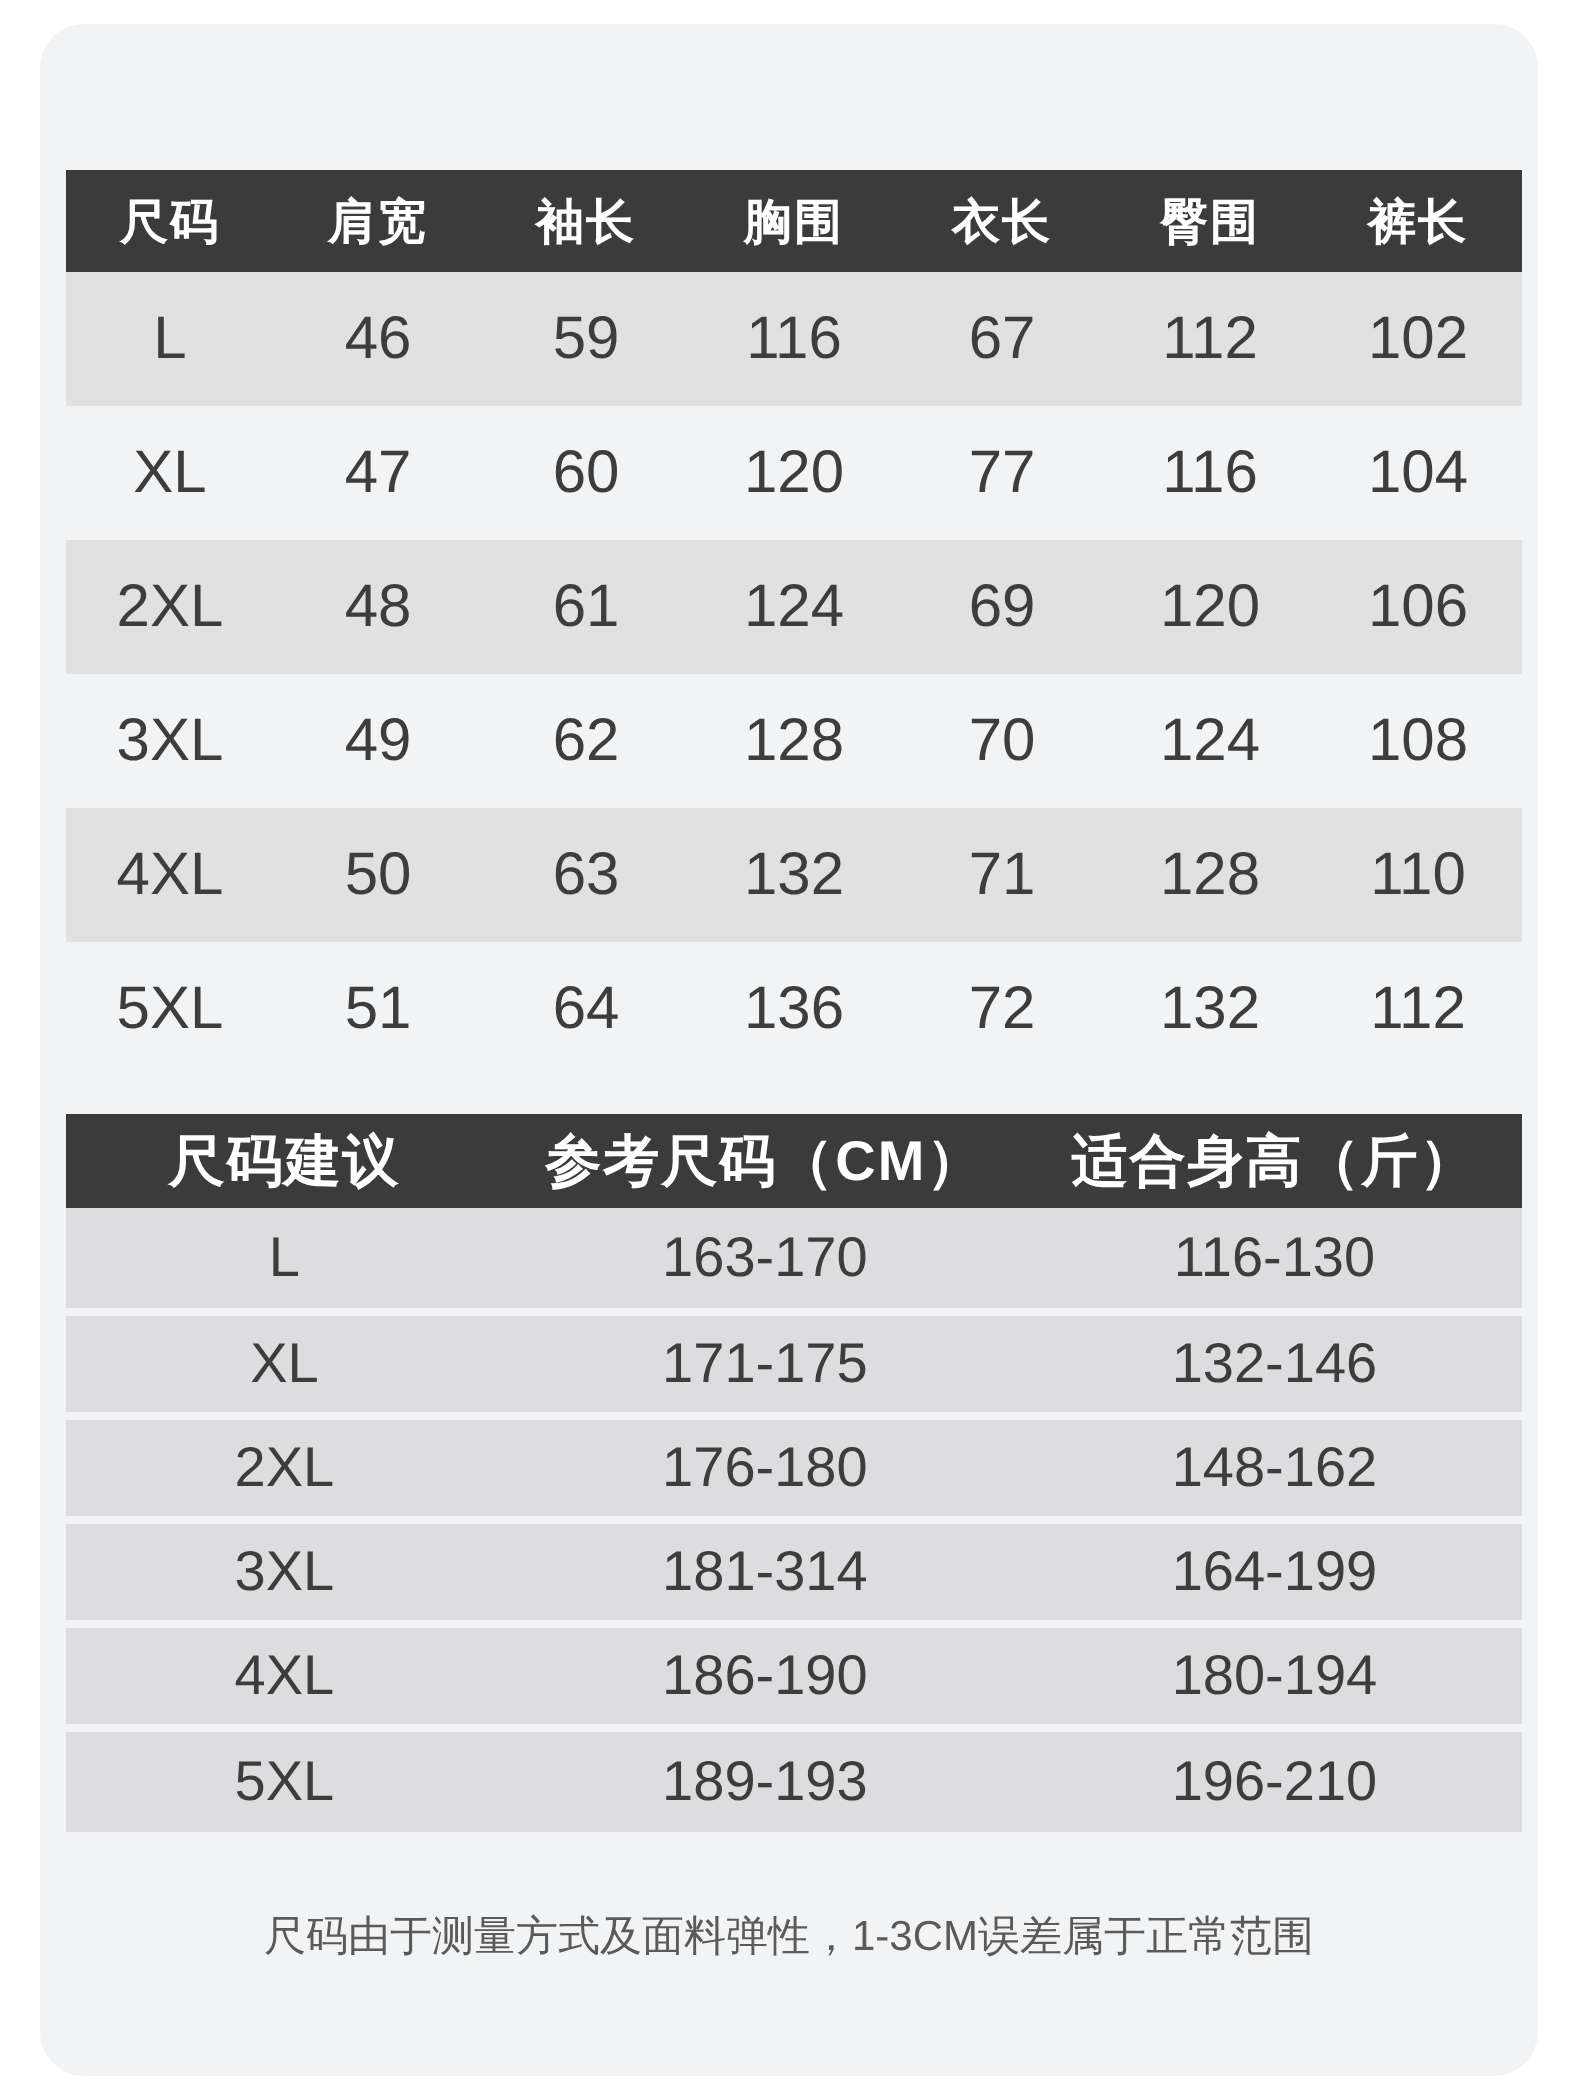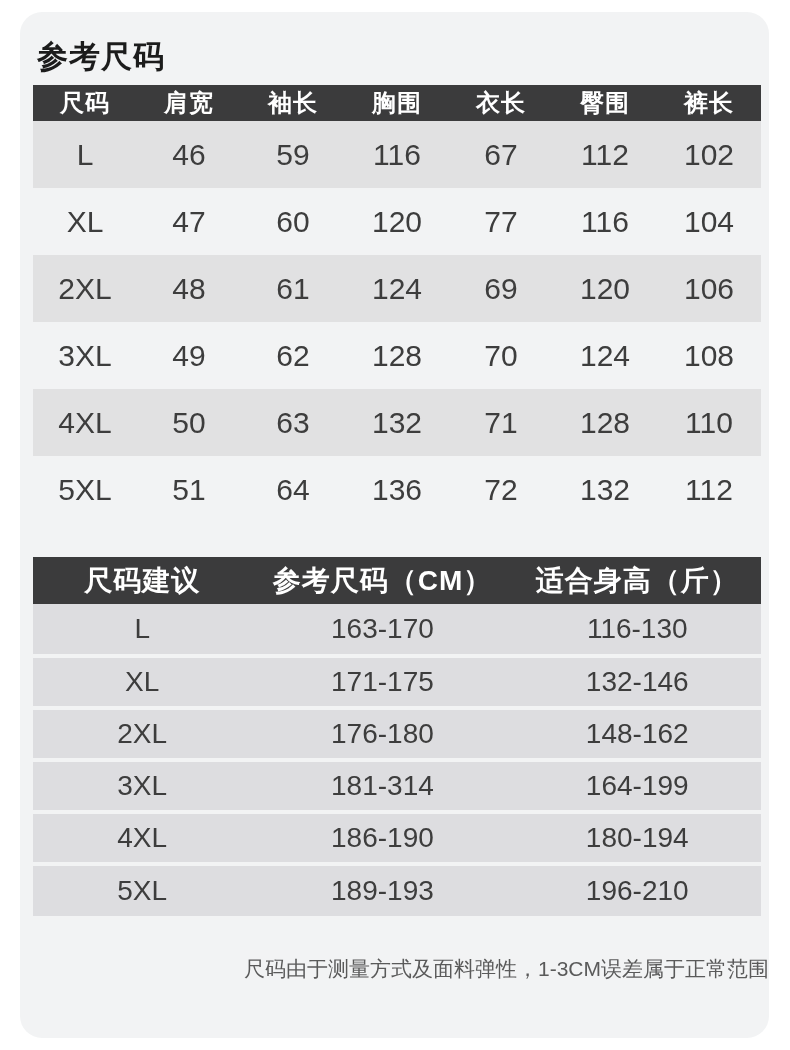--- a/index.html
+++ b/index.html
@@ -50,47 +50,46 @@
     text-align:center;
     vertical-align:middle;
   }
   td{
     text-align:center;
     vertical-align:middle;
     color:var(--cell-fg);
   }
   
   .t-measure{top:73px;}
-  .t-measure th{height:36px;font-size:24px;letter-spacing:1px;}
+  .t-measure th{height:51px;font-size:24px;letter-spacing:1px;}
   .t-measure td{height:67px;font-size:30px;}
   .t-measure tbody tr:nth-child(odd) td{background:var(--stripe);}
   
   .t-suggest{top:545px;}
   .t-suggest th{height:47px;font-size:28px;letter-spacing:1px;}
   .t-suggest td{height:52px;font-size:28px;background:var(--row2);}
   .t-suggest tbody tr + tr td{border-top:4px solid var(--card-bg);}
   .t-suggest .c1{width:30%;}
   .t-suggest .c2{width:36%;}
   .t-suggest .c3{width:34%;}
   .footer-note{
     position:absolute;
     left:0;top:938px;
     width:100%;
-    text-align:right;
+    text-align:center;
     color:var(--note-fg);
     font-size:21px;
     line-height:37px;
   }
 </style>
 </head>
 <body>
 
 <div class="card">
 
-  <h1 class="page-title">参考尺码</h1>
 
   <table class="t-measure">
     <thead>
       <tr>
           <th>尺码</th>
           <th>肩宽</th>
           <th>袖长</th>
           <th>胸围</th>
           <th>衣长</th>
           <th>臀围</th>

